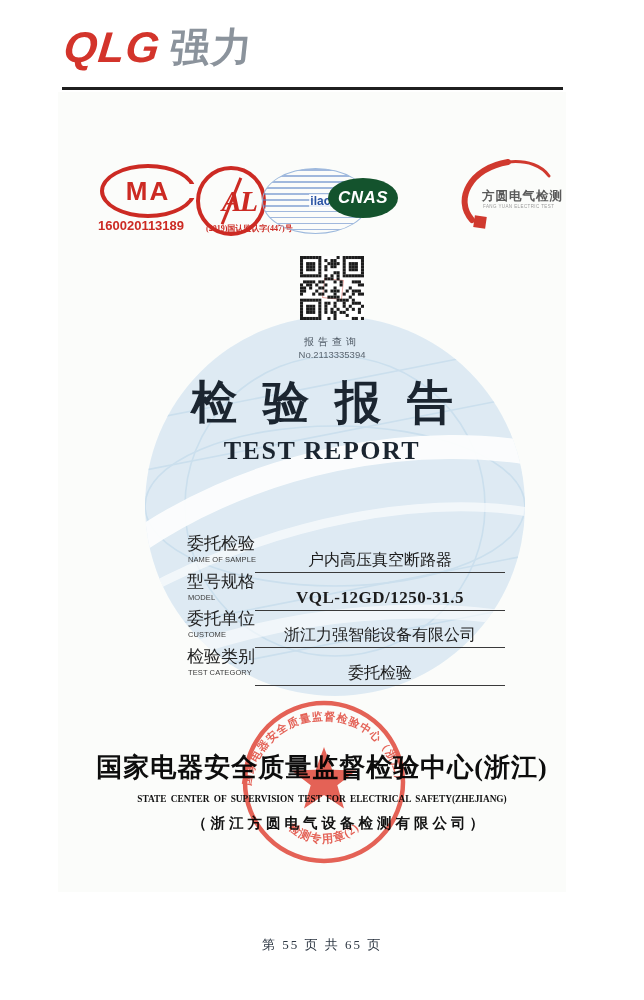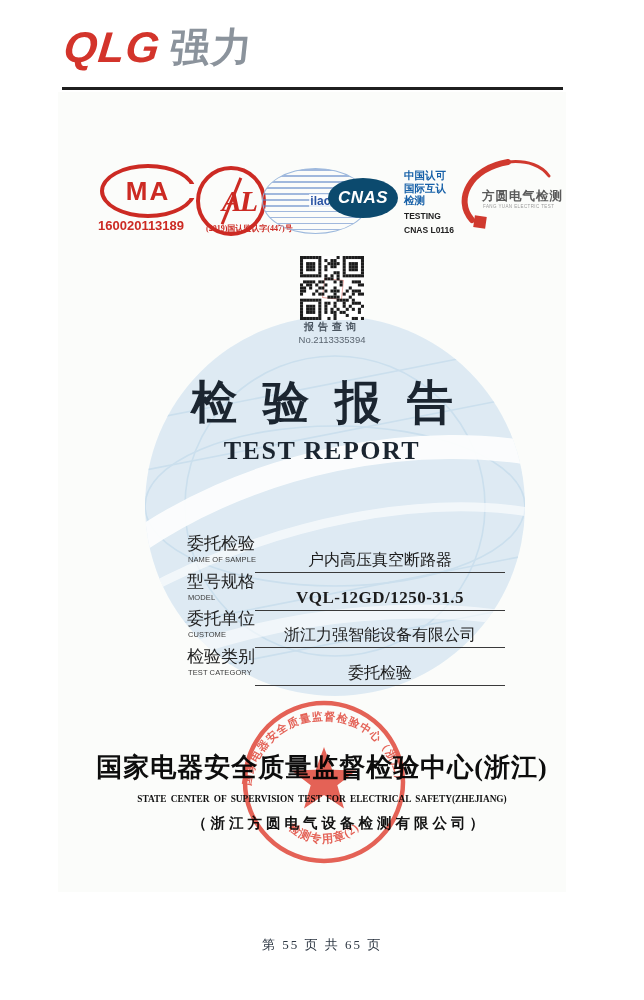--- a/index.html
+++ b/index.html
@@ -32,41 +32,41 @@
        border-radius:50%;display:flex;align-items:center;justify-content:center;}
   .cal span{color:#cc2a23;font-family:"Liberation Serif", serif;font-weight:bold;
             font-style:italic;font-size:30px;letter-spacing:-2px;margin-left:16px;}
   .cal i{position:absolute;left:30px;top:6px;width:2.5px;height:50px;background:#cc2a23;
          transform:rotate(22deg);}
   .ilac{position:absolute;left:262px;top:168px;width:64px;height:64px;border-radius:50%;
         background:repeating-linear-gradient(to bottom, rgba(86,128,197,.55) 0 1.5px, rgba(255,255,255,0) 1.5px 6px);
         display:flex;align-items:center;justify-content:center;border:1px solid #9db9dd;padding-left:41px;}
   .ilac span{font-family:"Liberation Sans", sans-serif;font-weight:bold;font-size:12px;
              color:#2b55a5;background:rgba(255,255,255,.75);padding:0 1px;}
-  .cnas{position:absolute;left:328px;top:178px;width:70px;height:40px;background:#0c4a6e;
+  .cnas{position:absolute;left:328px;top:178px;width:70px;height:40px;background:#14532d;
         border-radius:50%;display:flex;align-items:center;justify-content:center;}
   .cnas span{color:#ffffff;font-family:"Liberation Sans", sans-serif;font-weight:900;
              font-style:italic;font-size:17px;letter-spacing:.5px;}
   .cnas-txt{position:absolute;left:404px;top:170px;width:70px;}
   .cnas-txt .zh{color:#1660a8;font-size:10.5px;font-weight:bold;line-height:12.5px;}
   .cnas-txt .en{color:#222;font-family:"Liberation Sans", sans-serif;font-weight:bold;
                 font-size:8.5px;line-height:11px;margin-top:3px;}
   .fy{position:absolute;left:450px;top:158px;width:116px;height:80px;}
   .fy svg{position:absolute;left:0;top:0;}
   .fy .lbl{position:absolute;left:32px;top:30px;font-size:12.5px;font-weight:bold;color:#595959;
            white-space:nowrap;letter-spacing:1px;}
   .fy .sub{position:absolute;left:33px;top:46px;font-size:4.5px;color:#9a9a9a;
            font-family:"Liberation Sans", sans-serif;white-space:nowrap;letter-spacing:.4px;}
 
   
   .qr{position:absolute;left:296px;top:256px;width:72px;text-align:center;}
   .qr .code{position:relative;width:64px;height:64px;margin:0 auto;background:#fff;}
   .qr .seal{position:absolute;left:23px;top:23px;width:18px;height:18px;border:1.5px solid #d8453c;
             opacity:.45;transform:rotate(6deg);}
-  .qr .cap{margin-top:0;font-size:10px;color:#4a5560;font-weight:bold;letter-spacing:4px;}
+  .qr .cap{margin-top:15px;font-size:10px;color:#4a5560;font-weight:normal;letter-spacing:4px;}
   .qr .num{font-size:9.5px;color:#5a6570;font-family:"Liberation Sans", sans-serif;}
 
   
   .wm{position:absolute;left:125px;top:308px;z-index:0;opacity:.9;}
 
   
   .title-cn{position:absolute;left:0;top:372px;width:100%;text-align:center;z-index:2;
             font-size:46px;font-weight:bold;color:#1b2530;letter-spacing:26px;text-indent:26px;}
   .title-en{position:absolute;left:0;top:436px;width:100%;text-align:center;z-index:2;
             font-size:26px;font-weight:bold;color:#1b2530;letter-spacing:1.5px;}
@@ -146,27 +146,20 @@
     <span>AL</span>
     <i></i>
   </div>
 
   <div class="ilac">
     <span>ilac-MRA</span>
   </div>
 
   <div class="cnas">
     <span>CNAS</span>
-  </div>
-  <div class="cnas-txt">
-    <div class="zh">中国认可</div>
-    <div class="zh">国际互认</div>
-    <div class="zh">检测</div>
-    <div class="en">TESTING</div>
-    <div class="en">CNAS L0116</div>
   </div>
 
   <div class="fy">
     <svg width="116" height="80" viewBox="0 0 116 80">
       <path d="M 58 4 C 20 10, 4 42, 22 62" fill="none" stroke="#d0392e" stroke-width="6" stroke-linecap="round"></path>
       <path d="M 58 4 C 78 2, 92 8, 99 18" fill="none" stroke="#d0392e" stroke-width="3" stroke-linecap="round"></path>
       <rect x="24" y="58" width="12" height="12" fill="#d0392e" transform="rotate(8 30 64)"></rect>
     </svg>
     <div class="lbl">方圆电气检测</div>
     <div class="sub">FANG YUAN ELECTRIC TEST</div>

